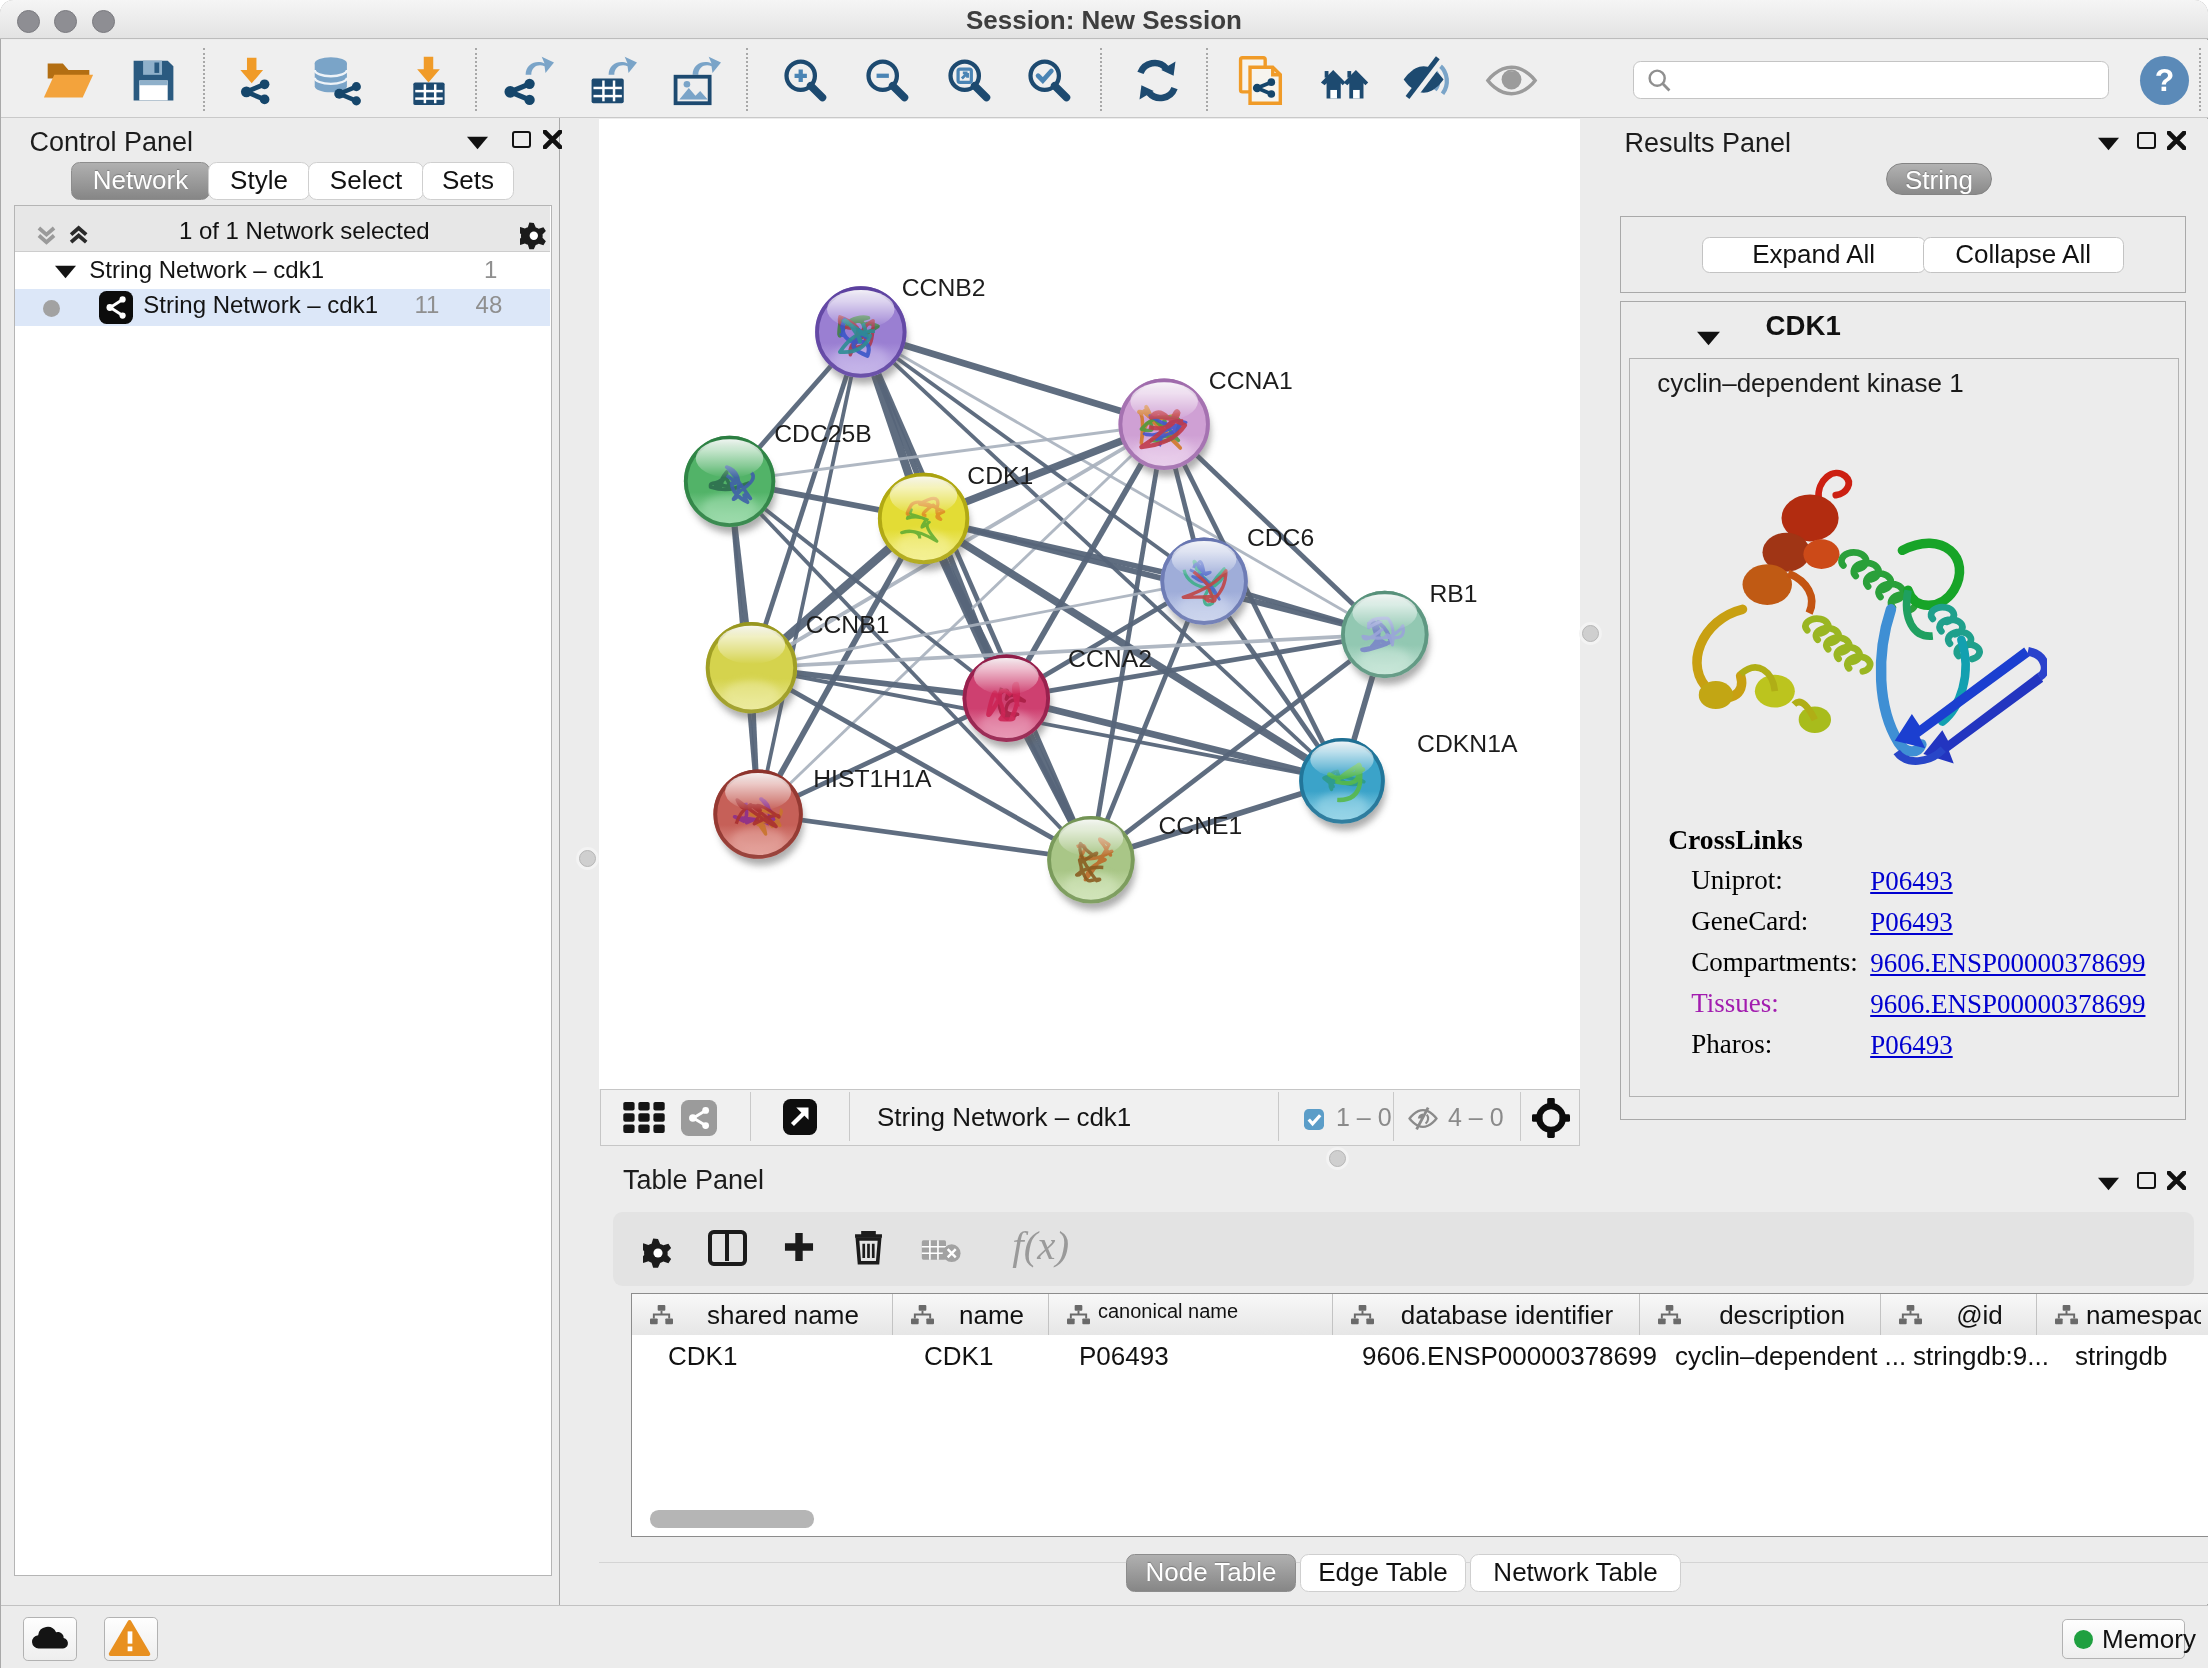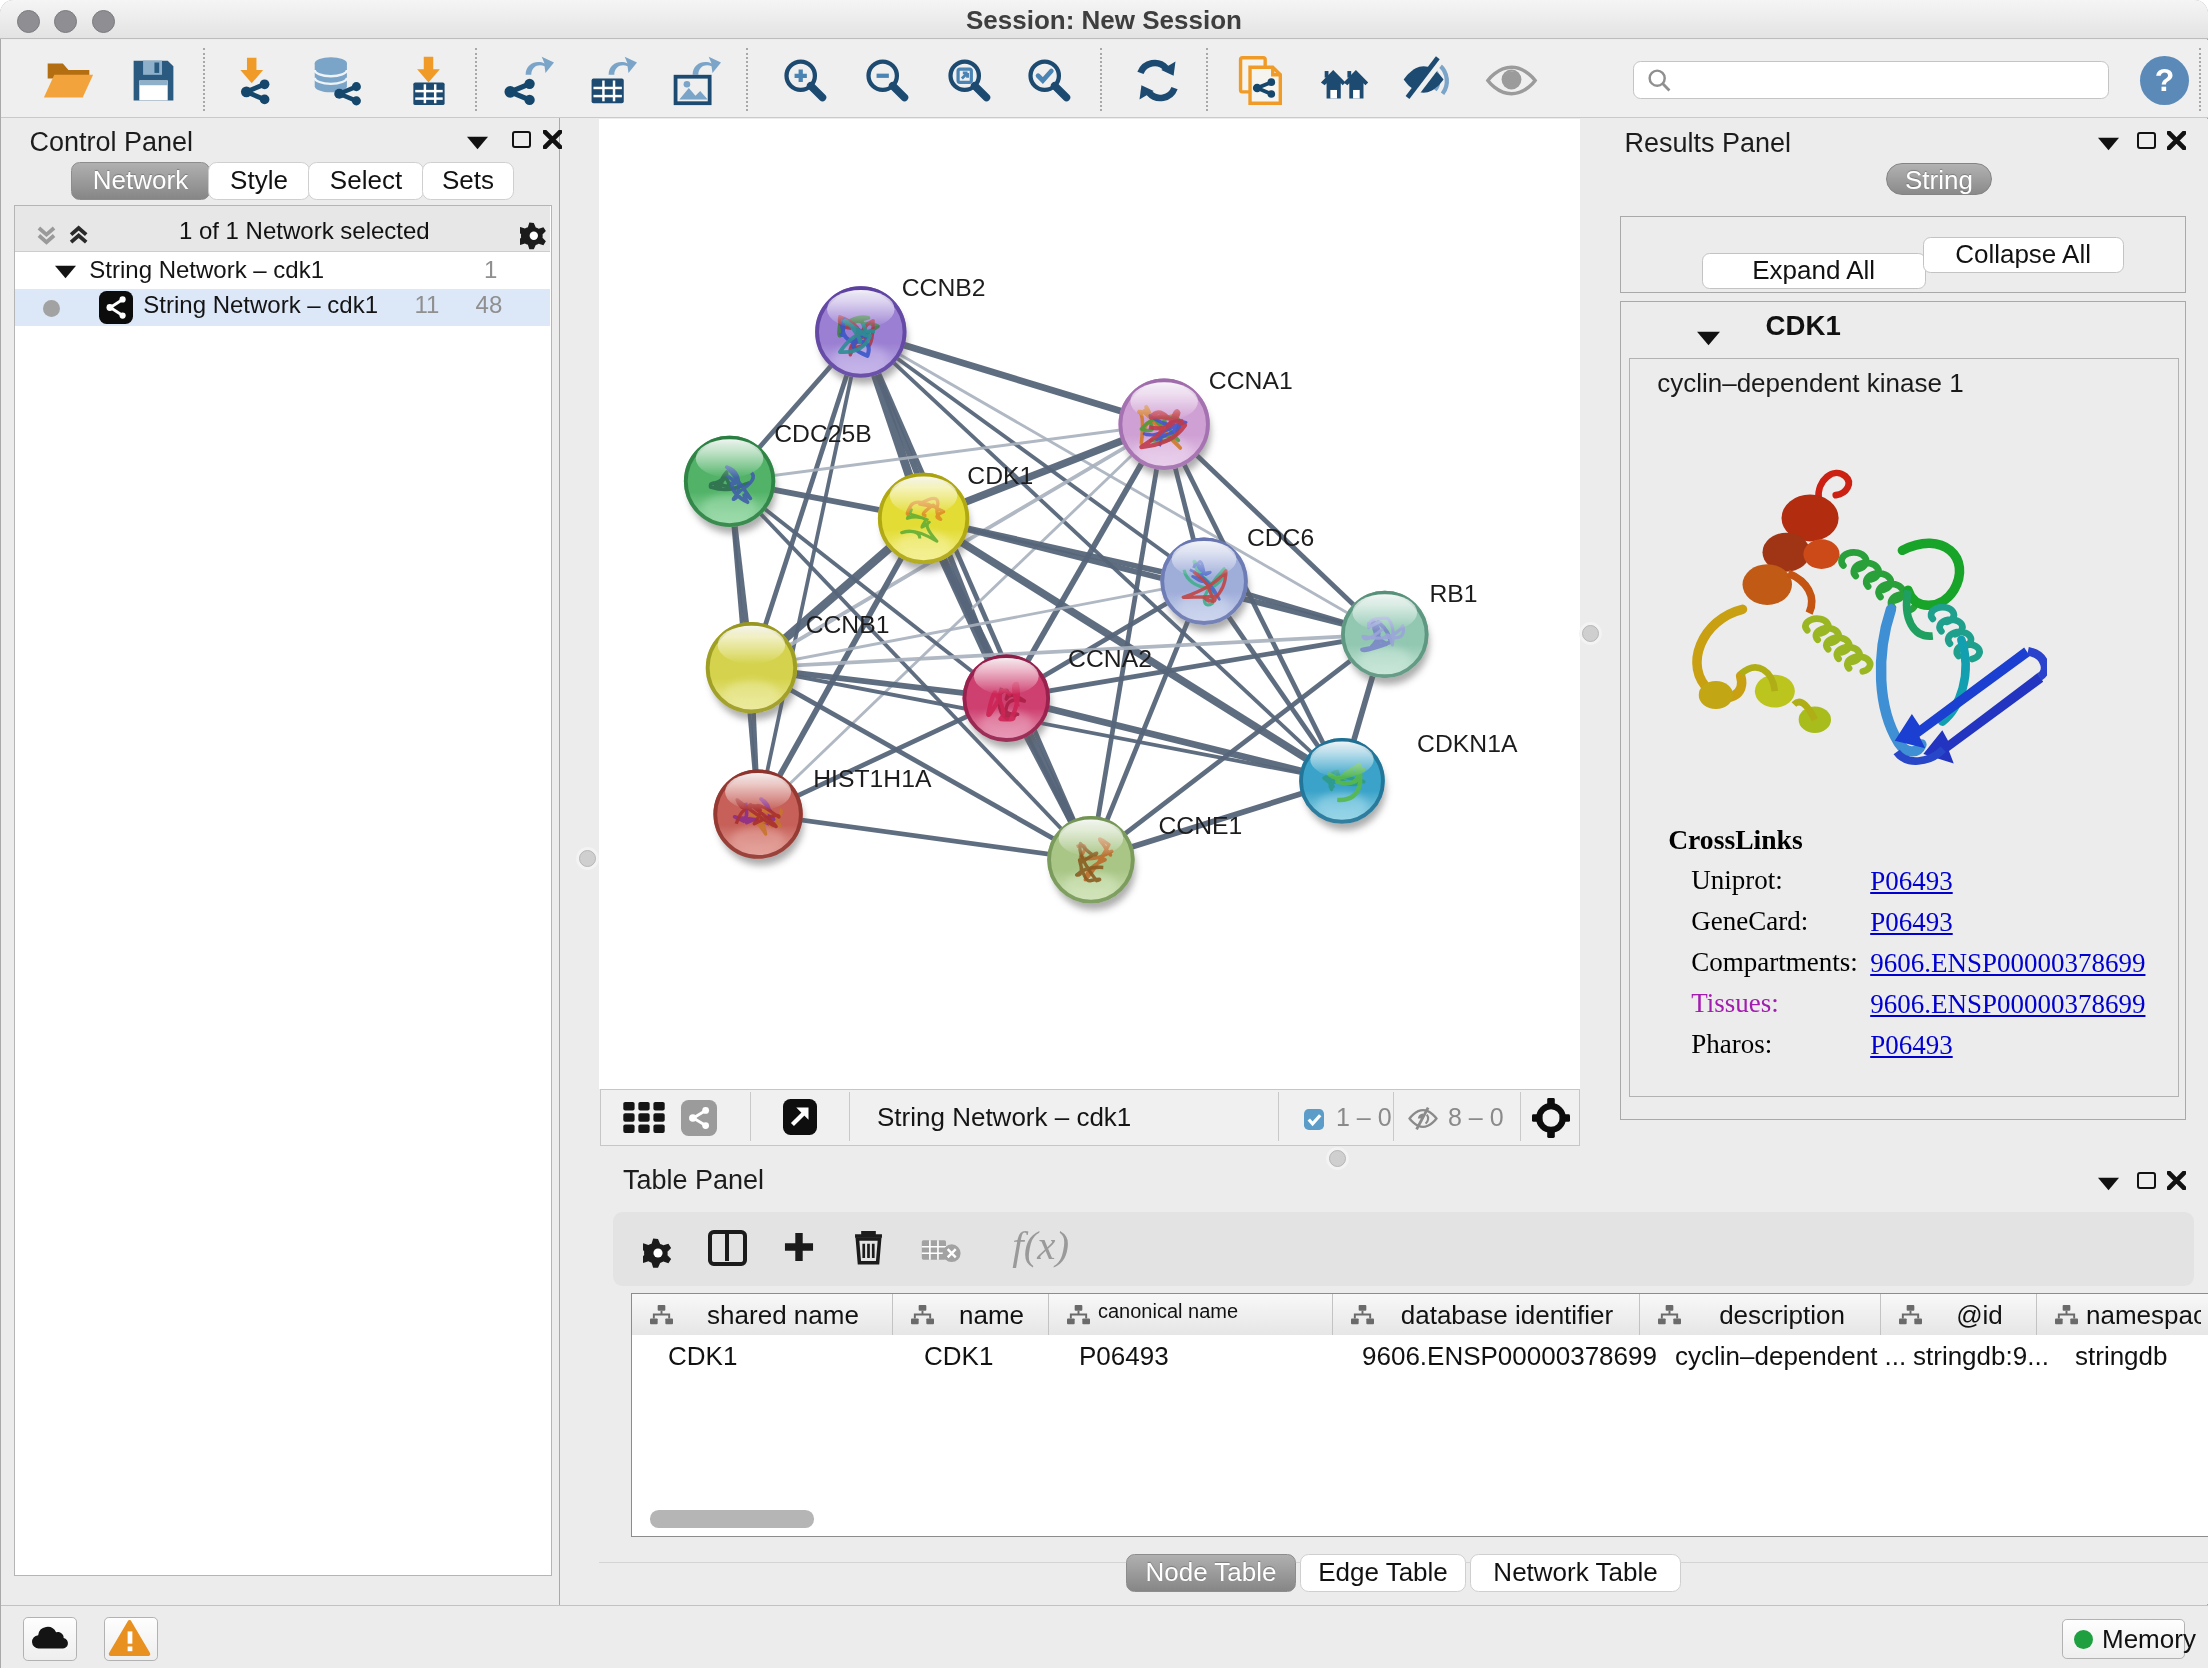--- a/index.html
+++ b/index.html
@@ -501,21 +501,21 @@
         <path d="M5,11 l4,4.5 l8,-9" fill="none" stroke="#fff" stroke-width="3.4"></path>
       </svg></div>
     <div class="abs" style="left:735px;top:13.3px;font-size:25px;color:#8a8a8a;">1 – 0</div>
     <div class="abs" style="left:792px;top:1.9px;height:49px;border-left:1.9px solid #c9c9c9;"></div>
     <svg class="abs" style="left:806px;top:15px" width="32" height="27" viewBox="0 0 50 42">
       <path d="M25,8 C13,8 4,21 4,21 s9,13 21,13 21,-13 21,-13 -9,-13 -21,-13 z" fill="none" stroke="#8a8a8a" stroke-width="3.6"></path>
       <path d="M25,13 a8,8 0 0 0 -8,8 l8,0 z" fill="#8a8a8a"></path>
       <path d="M31,15 a10,10 0 0 1 -2,14" fill="none" stroke="#8a8a8a" stroke-width="3.4"></path>
       <line x1="33" y1="4" x2="15" y2="38" stroke="#8a8a8a" stroke-width="4.4"></line>
     </svg>
-    <div class="abs" style="left:847px;top:13.3px;font-size:25px;color:#8a8a8a;">8 – 0</div>
+    <div class="abs" style="left:847px;top:13.3px;font-size:25px;color:#8a8a8a;">4 – 0</div>
     <div class="abs" style="left:919px;top:1.9px;height:49px;border-left:1.9px solid #c9c9c9;"></div>
     <svg class="abs" style="left:931px;top:7.6px" width="38" height="40" viewBox="0 0 40 42">
       <circle cx="20" cy="21" r="12.5" fill="none" stroke="#0c0c0c" stroke-width="6.5"></circle>
       <g fill="#0c0c0c">
         <rect x="16" y="0" width="8" height="11" rx="1.5"></rect>
         <rect x="16" y="31" width="8" height="11" rx="1.5"></rect>
         <rect x="0" y="17" width="11" height="8" rx="1.5"></rect>
         <rect x="29" y="17" width="11" height="8" rx="1.5"></rect>
       </g>
     </svg>
@@ -524,21 +524,21 @@
     <div class="abs phead" style="left:12.4px;top:8.6px;">Results Panel</div>
     <svg class="abs" style="left:484px;top:14.3px" width="25" height="21" viewBox="0 0 26 22">
       <path d="M2,5 h22 l-11,13 z" fill="#111"></path>
     </svg>
     <div class="abs" style="left:525px;top:13.3px;width:19px;height:17px;border:2.9px solid #111;border-radius:2.9px;"></div>
     <svg class="abs" style="left:555px;top:12.4px" width="19" height="19" viewBox="0 0 20 20">
       <path d="M2,2 L18,18 M18,2 L2,18" stroke="#111" stroke-width="5" stroke-linecap="round"></path>
     </svg>
     <div class="abs" style="left:236px;top:44px;width:106px;height:32px;border-radius:16px;background:linear-gradient(#b2b2b2,#8a8a8a);border:1.9px solid #848484;color:#fff;font-size:26px;text-align:center;line-height:32px;text-shadow:0 -1px 1px rgba(0,0,0,.25);margin-left:38px;">String</div>
     <div class="abs" style="left:7.6px;top:97px;width:566px;height:77px;border:1.9px solid #a9a9a9;">
-      <div class="abs" style="left:81px;top:20px;width:224px;height:36px;background:#fff;border:1.9px solid #c3c3c3;border-radius:7.6px;font-size:26px;text-align:center;line-height:33px;color:#111;margin-top:16px;">Expand All</div>
+      <div class="abs" style="left:81px;top:20px;width:224px;height:36px;background:#fff;border:1.9px solid #c3c3c3;border-radius:7.6px;font-size:26px;text-align:center;line-height:33px;color:#111;">Expand All</div>
       <div class="abs" style="left:302px;top:20px;width:201px;height:36px;background:#fff;border:1.9px solid #c3c3c3;border-radius:7.6px;font-size:26px;text-align:center;line-height:33px;color:#111;">Collapse All</div>
     </div>
     <div class="abs" style="left:7.6px;top:182px;width:566px;height:819px;border:1.9px solid #a9a9a9;background:#ececec;">
       <svg class="abs" style="left:74px;top:26px" width="27" height="21" viewBox="0 0 28 22">
         <path d="M2,4 h24 l-12,14 z" fill="#111"></path>
       </svg>
       <div class="abs" style="left:145px;top:7.6px;font-size:27.6px;font-weight:700;color:#111;">CDK1</div>
       <div class="abs" style="left:8.6px;top:56px;width:550px;height:739px;border:1.9px solid #b2b2b2;">
         <div class="abs" style="left:27px;top:8.6px;font-size:26px;color:#1a1a1a;">cyclin–dependent kinase 1</div>
         <svg class="abs" style="left:44px;top:100px" width="373" height="314" viewBox="0 0 392 330">

